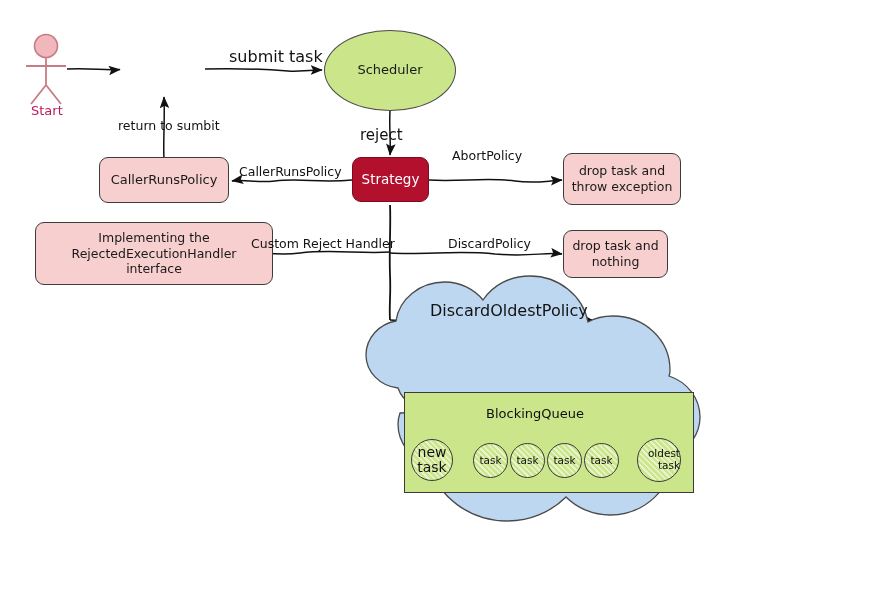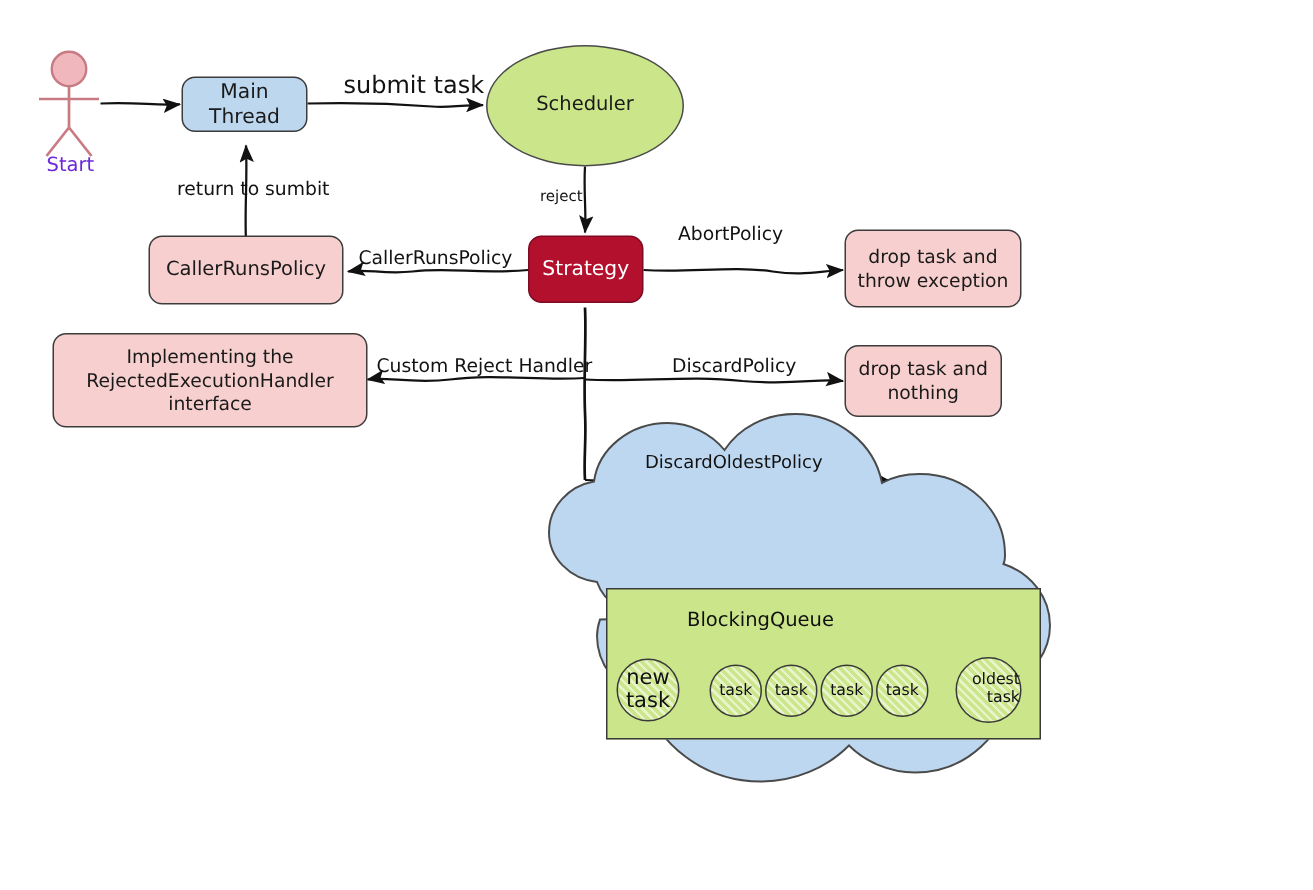--- a/index.html
+++ b/index.html
@@ -51,20 +51,21 @@
   .queue-rect{
     position:absolute;
     background:#cbe68a;
     border:1.6px solid #3a3a3a;
     box-sizing:border-box;
   }
   .queue-title{
     position:absolute;
     color:#101010;
     white-space:nowrap;
+    margin-left:28px;
   }
   .task-circle{
     position:absolute;
     border:1.6px solid #3a3a3a;
     border-radius:50%;
     background:rgba(205,230,140,0.55);
     display:flex;
     align-items:center;
     justify-content:center;
     text-align:center;
@@ -72,21 +73,21 @@
     color:#101010;
     box-sizing:border-box;
     background-image:repeating-linear-gradient(45deg,
         rgba(255,255,255,0.55) 0px,
         rgba(255,255,255,0.55) 1.5px,
         rgba(0,0,0,0) 1.5px,
         rgba(0,0,0,0) 4px);
   }
   .start-label{
     position:absolute;
-    color:#6d28d9;
+    color:#be185d;
     white-space:nowrap;
   }
 </style>
 </head>
 <body>
 
 <div id="canvas">
 
   <svg id="svg-layer" viewBox="0 0 875 593">
     <defs>
@@ -147,60 +148,59 @@
     </g>
 
     <path d="M468,443 C510,441 560,444 600,442 C630,441 648,443 662,442" stroke="#111111" stroke-width="2.6" fill="none"></path>
     <path d="M468,481 C510,479 560,482 600,480 C630,479 648,481 662,480" stroke="#111111" stroke-width="2.6" fill="none"></path>
 
     <path d="M450,462 C458,461 464,463 470,462" stroke="#111111" stroke-width="1.8" fill="none" marker-end="url(#arrow)"></path>
   </svg>
 
   <div class="start-label" style="left:31px; top:103px; font-size:13px;">Start</div>
 
-  <div class="node box box-blue" style="left:121px; top:51px; width:84px; height:37px; font-size:13.5px;">Main Thread</div>
 
   <div class="node ellipse-green" style="left:324px; top:30px; width:132px; height:81px; font-size:13px;">Scheduler</div>
 
   <div class="node box box-crimson" style="left:352px; top:157px; width:77px; height:45px; font-size:13.5px;">Strategy</div>
 
   <div class="node box box-pink" style="left:99px; top:157px; width:130px; height:46px; font-size:13px;">CallerRunsPolicy</div>
 
   <div class="node box box-pink" style="left:563px; top:153px; width:118px; height:52px; font-size:12.5px; flex-direction:column;">
     <span>drop task and</span>
     <span>throw exception</span>
   </div>
 
   <div class="node box box-pink" style="left:563px; top:230px; width:105px; height:48px; font-size:12.5px; flex-direction:column;">
     <span>drop task and</span>
     <span>nothing</span>
   </div>
 
-  <div class="node box box-pink" style="left:35px; top:222px; width:210px; height:63px; font-size:12.5px; flex-direction:column;">
+  <div class="node box box-pink" style="left:35px; top:222px; width:238px; height:63px; font-size:12.5px; flex-direction:column;">
     <span>Implementing the</span>
     <span>RejectedExecutionHandler</span>
     <span>interface</span>
   </div>
 
 
   <div class="label" style="left:229px; top:47px; font-size:16px;">submit task</div>
 
   <div class="label" style="left:118px; top:118px; font-size:12.5px;">return to sumbit</div>
 
-  <div class="label" style="left:360px; top:126px; font-size:10px;">reject</div>
+  <div class="label" style="left:360px; top:126px; font-size:15px;">reject</div>
 
   <div class="label" style="left:239px; top:164px; font-size:12.5px;">CallerRunsPolicy</div>
 
   <div class="label" style="left:452px; top:148px; font-size:12.5px;">AbortPolicy</div>
 
   <div class="label" style="left:251px; top:236px; font-size:12.5px;">Custom Reject Handler</div>
 
   <div class="label" style="left:448px; top:236px; font-size:12.5px;">DiscardPolicy</div>
 
-  <div class="label" style="left:430px; top:301px; font-size:12px;">DiscardOldestPolicy</div>
+  <div class="label" style="left:430px; top:301px; font-size:16px;">DiscardOldestPolicy</div>
 
   <div class="queue-rect" style="left:404px; top:392px; width:290px; height:101px;"></div>
 
   <div class="queue-title" style="left:458px; top:406px; font-size:13px;">BlockingQueue</div>
 
   <div class="task-circle" style="left:411px; top:439px; width:42px; height:42px; font-size:14px; flex-direction:column;">
     <span>new</span>
     <span>task</span>
   </div>
 

